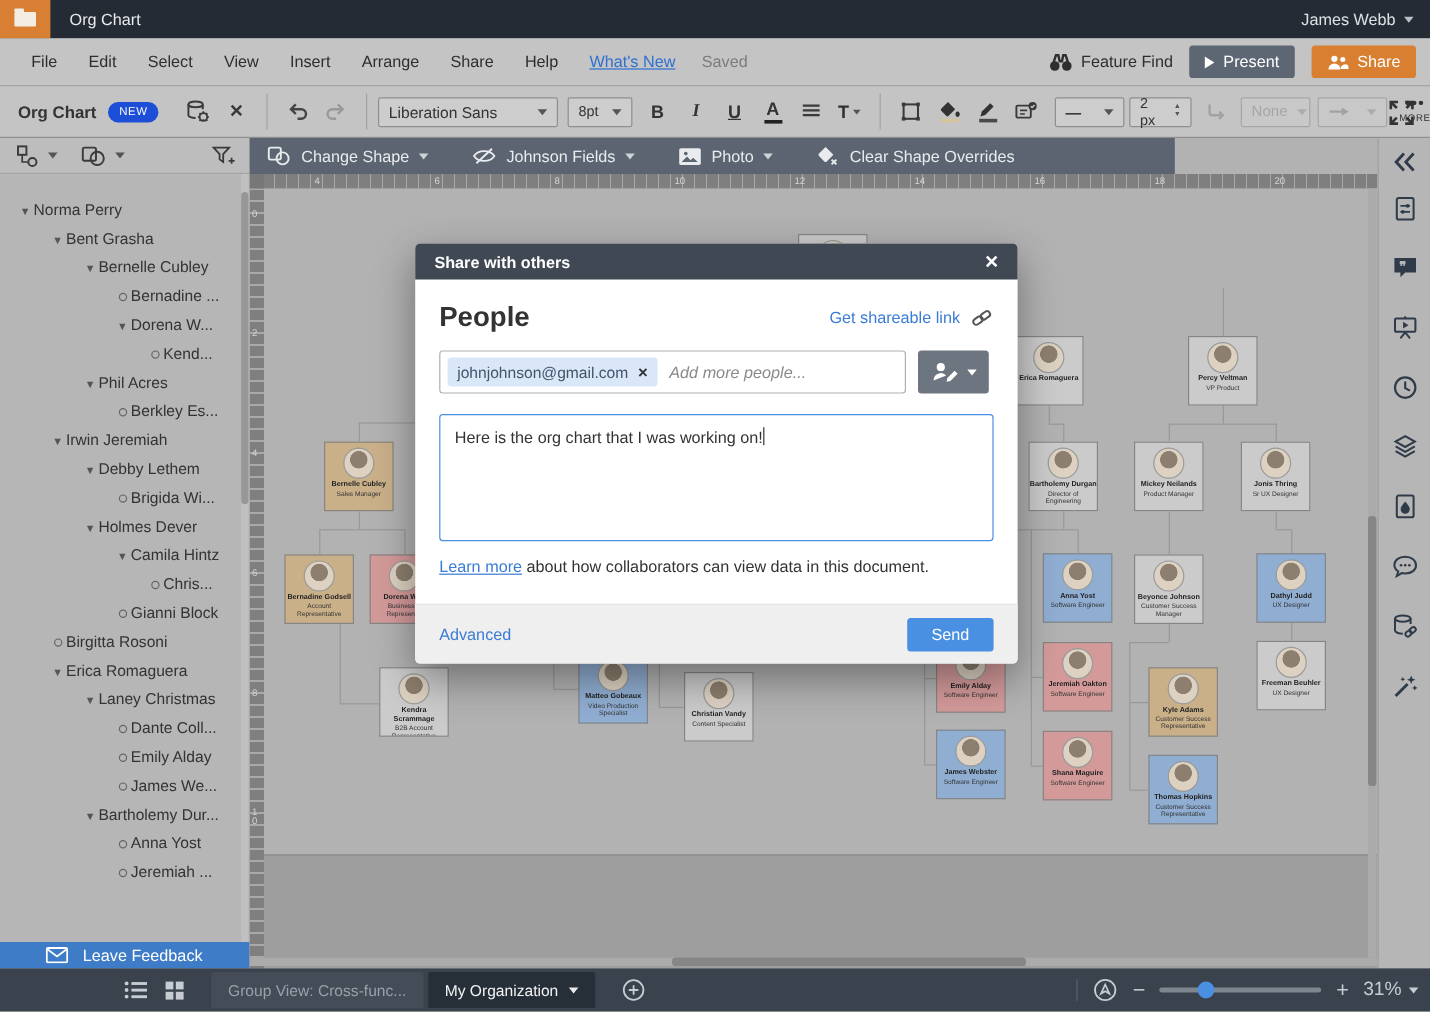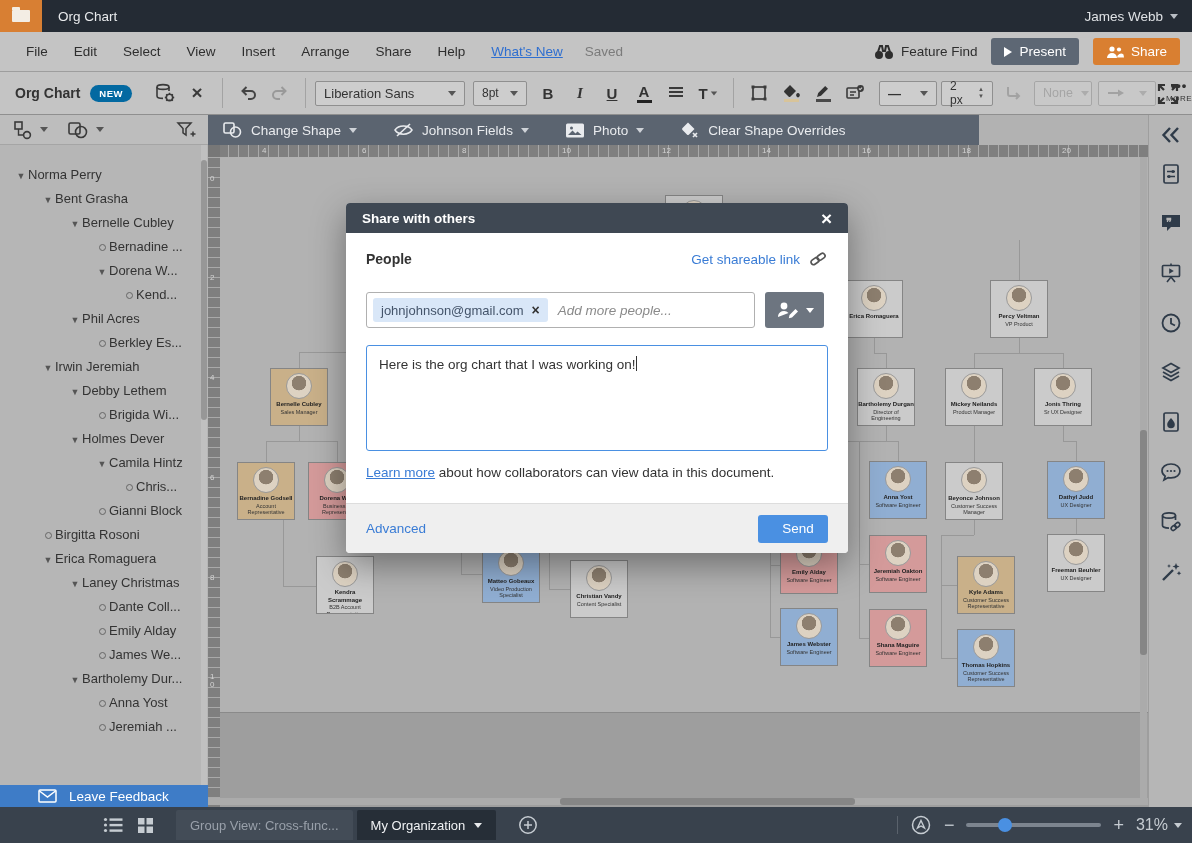--- a/index.html
+++ b/index.html
@@ -29,21 +29,21 @@
        color:#fff;font-size:13.5px;padding:0 13px;}
   #present-btn{background:#5d6774;}
   #share-btn{background:#d97f31;}
   .play-tri{width:0;height:0;border-top:5px solid transparent;border-bottom:5px solid transparent;border-left:8px solid #fff;}
 
   
   #toolbar{left:0;top:72px;width:1192px;height:43px;background:#c4c4c4;border-bottom:1px solid #8f8f8f;
            display:flex;align-items:center;box-sizing:border-box;}
   .tb-sep{width:1px;height:30px;background:#a3a3a3;margin:0 9px;}
   #panel-title{font-size:14px;font-weight:bold;color:#333;margin-left:15px;}
-  .badge{background:#0369a1;color:#fff;font-size:9.5px;font-weight:bold;letter-spacing:.5px;
+  .badge{background:#1d4ed8;color:#fff;font-size:9.5px;font-weight:normal;letter-spacing:.5px;
          border-radius:9px;padding:3px 9px;margin-left:10px;}
   .tb-ico{width:26px;height:26px;display:flex;align-items:center;justify-content:center;margin:0 3px;color:#3a3a3a;}
   .tb-select{height:25px;border:1px solid #8f8f8f;border-radius:2px;background:#cdcdcd;display:flex;
              align-items:center;font-size:13px;color:#333;padding:0 8px;gap:8px;justify-content:space-between;box-sizing:border-box;}
   .dd{width:0;height:0;border-left:4px solid transparent;border-right:4px solid transparent;border-top:5px solid #555;}
   .tbtxt{font-weight:bold;font-size:15px;color:#333;}
   .u-swatch{display:flex;flex-direction:column;align-items:center;line-height:1;}
   .u-swatch .bar{width:15px;height:3px;margin-top:1px;}
   .disabled{opacity:.55;}
   #more{display:flex;flex-direction:column;align-items:center;color:#333;margin-left:10px;}
@@ -114,40 +114,40 @@
   .pm{font-size:18px;color:#c6ccd2;line-height:1;}
   #zoom-pct{font-size:16px;display:flex;align-items:center;gap:6px;}
 
   
   #modal{left:346px;top:203px;width:502px;height:350px;background:#fff;border-radius:4px;z-index:40;
          box-shadow:0 12px 34px rgba(0,0,0,.38);}
   #modal-hdr{height:30px;background:#3f4853;border-radius:4px 4px 0 0;display:flex;align-items:center;
              color:#fff;font-size:13.5px;font-weight:bold;padding:0 16px;justify-content:space-between;}
   #modal-x{font-size:19px;font-weight:bold;color:#fff;line-height:1;cursor:default;}
   #people-row{position:absolute;left:20px;right:20px;top:48px;display:flex;align-items:center;justify-content:space-between;}
-  #people-h{font-size:14px;font-weight:bold;color:#333;}
+  #people-h{font-size:23px;font-weight:bold;color:#333;}
   #getlink{display:flex;align-items:center;gap:8px;font-size:13.5px;color:#3a7cd5;}
   #addr-box{position:absolute;left:20px;top:89px;width:389px;height:36px;border:1px solid #b0b0b0;border-radius:3px;
             background:#fff;display:flex;align-items:center;padding:0 6px;box-sizing:border-box;gap:10px;}
   .chip{background:#d9e7f8;border-radius:3px;height:24px;display:flex;align-items:center;gap:8px;
         padding:0 8px;font-size:13px;color:#44546a;}
   .chip .x{color:#333;font-weight:bold;font-size:14px;}
   #addr-ph{font-size:13.5px;color:#8a8a8a;font-style:italic;}
   #perm-btn{position:absolute;left:419px;top:89px;width:59px;height:36px;background:#6d7580;border-radius:3px;
             display:flex;align-items:center;justify-content:center;gap:6px;}
   #msg-box{position:absolute;left:20px;top:142px;width:462px;height:106px;border:1px solid #4a90e2;border-radius:3px;
            box-sizing:border-box;font-size:13.5px;color:#333;padding:10px 12px;}
   .cursor{display:inline-block;width:1px;height:15px;background:#333;vertical-align:-2px;}
   #learnrow{position:absolute;left:20px;top:262px;font-size:13.5px;color:#333;}
   #learnrow a{color:#3a7cd5;text-decoration:underline;}
   #modal-ftr{position:absolute;left:0;right:0;top:300px;height:50px;background:#efefef;border-top:1px solid #ddd;
              border-radius:0 0 4px 4px;display:flex;align-items:center;justify-content:space-between;padding:0 20px;box-sizing:border-box;}
   #advanced{color:#3a7cd5;font-size:13.5px;}
-  #send-btn{background:#4a90e2;color:#fff;font-size:13.5px;border-radius:3px;height:28px;width:60px;
-            display:flex;align-items:center;justify-content:center;padding-left:10px;}
+  #send-btn{background:#4a90e2;color:#fff;font-size:13.5px;border-radius:3px;height:28px;width:72px;
+            display:flex;align-items:center;justify-content:center;}
 </style>
 </head>
 <body>
 
 <div class="app">
 
   <div class="abs" id="titlebar">
     <div id="homebtn">
       <div class="folder"></div>
     </div>

